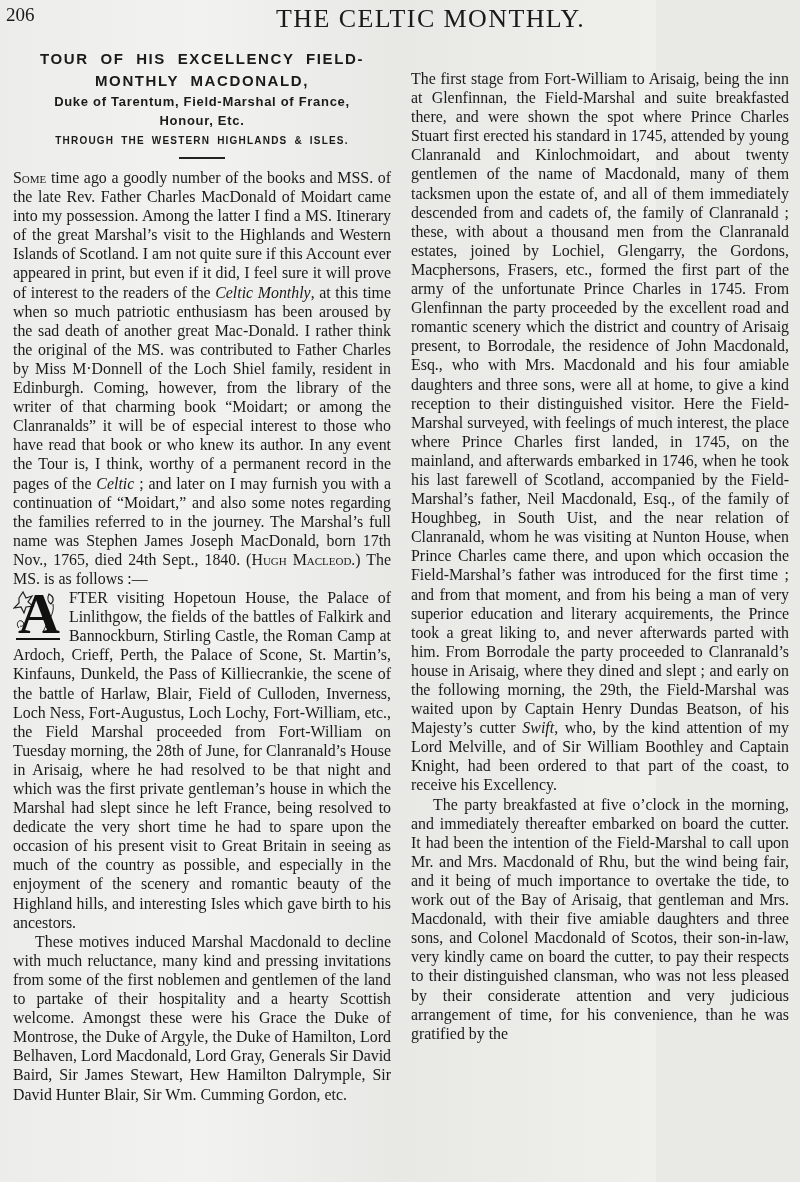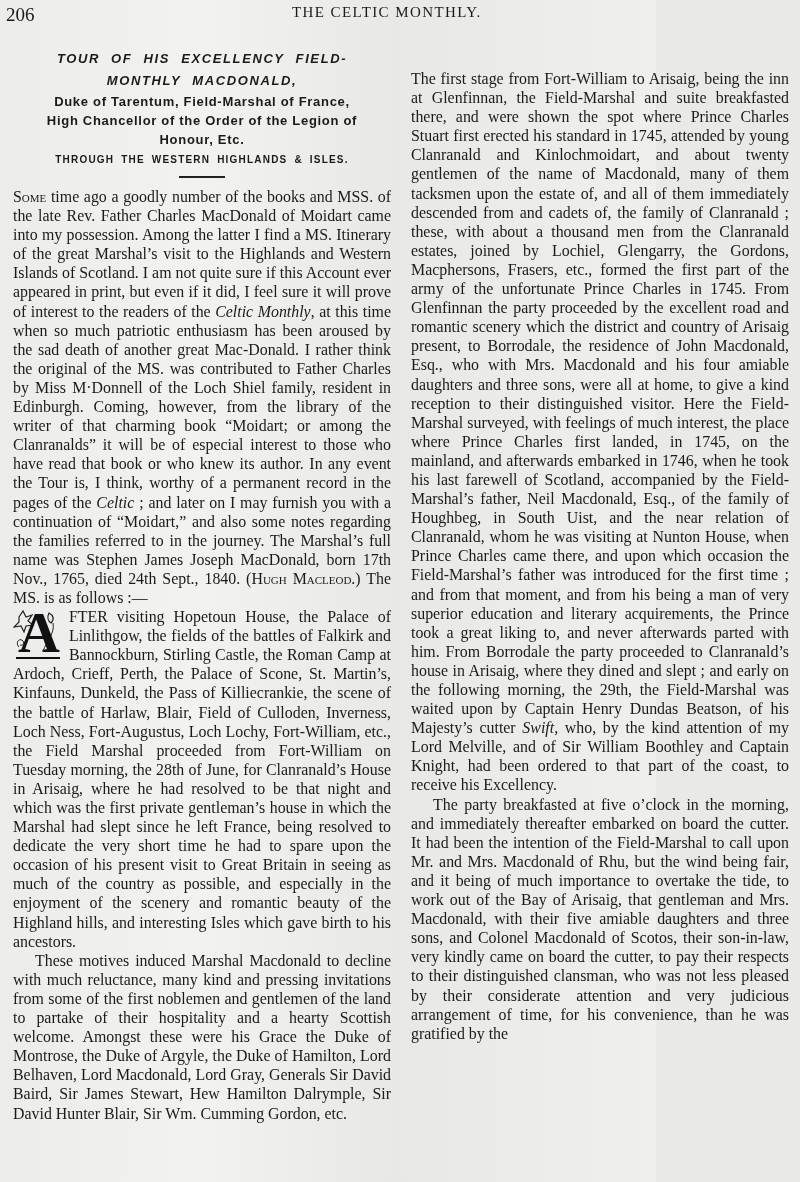--- a/index.html
+++ b/index.html
@@ -12,31 +12,31 @@
   }
   .page {
     position: absolute; left: 0; top: 0; width: 656px; height: 1182px;
     background: linear-gradient(90deg, #ececea 0%, #f2f2f0 30%, #e8e8e5 60%, #efefec 100%);
   }
   .running-head {
     position: absolute; top: 2px; left: 6px; right: 8px; height: 22px;
   }
   .page-number { position: absolute; left: 0; top: 2px; font-size: 19px; letter-spacing: 0px; }
   .journal-title {
-    position: absolute; left: 270px; top: 2px; font-size: 15px; letter-spacing: 1.4px; margin-left: 16px;
+    position: absolute; left: 270px; top: 2px; font-size: 26px; letter-spacing: 1.4px;
   }
   .col {
     position: absolute; top: 48px; width: 378px;
     font-size: 15.9px; line-height: 19.1px;
     text-align: justify;
   }
   .col-left { left: 13px; }
   .col-right { left: 411px; top: 49px; width: 378px; margin-top: 20px; }
   .title-block { text-align: center; font-family: "Liberation Sans", "DejaVu Sans", sans-serif; font-weight: bold; }
-  .t1 { font-size: 13px; letter-spacing: 1.6px; line-height: 22px; word-spacing: 6px; font-style: italic; }
+  .t1 { font-size: 15px; letter-spacing: 1.6px; line-height: 22px; word-spacing: 6px; }
   .t2 { font-size: 13px; letter-spacing: 0.7px; line-height: 19px; }
   .t3 { font-size: 10px; letter-spacing: 1.2px; line-height: 20px; word-spacing: 3px; margin-top: 1px;}
   .rule { width: 46px; height: 2px; background: #222; margin: 6px auto 9px; }
   p { margin: 0; }
   .para-indent { text-indent: 22px; }
   .smallcaps { font-variant: small-caps; }
   em { font-style: italic; }
   .dropcap-wrap { position: relative; }
   .dropcap {
     float: left; width: 50px; height: 50px; margin: 2px 6px 0 0;
@@ -56,21 +56,20 @@
   <div class="running-head">
     <span class="page-number">206</span>
     <span class="journal-title">THE CELTIC MONTHLY.</span>
   </div>
 
   <div class="col col-left">
     <div class="title-block">
       <div class="t1">TOUR OF HIS EXCELLENCY FIELD-</div>
       <div class="t1">MONTHLY MACDONALD,</div>
       <div class="t2">Duke of Tarentum, Field-Marshal of France,</div>
-      <div class="t2">High Chancellor of the Order of the Legion of</div>
       <div class="t2">Honour, Etc.</div>
       <div class="t3">THROUGH THE WESTERN HIGHLANDS &amp; ISLES.</div>
       <div class="rule"></div>
     </div>
 
     <p><span class="smallcaps">Some</span><span> time ago a goodly number of the books and MSS. of the late Rev. Father Charles MacDonald of Moidart came into my possession. Among the latter I find a MS. Itinerary of the great Marshal’s visit to the Highlands and Western Islands of Scotland. I am not quite sure if this Account ever appeared in print, but even if it did, I feel sure it will prove of interest to the readers of the </span><em>Celtic Monthly</em><span>, at this time when so much patriotic enthusiasm has been aroused by the sad death of another great Mac-Donald. I rather think the original of the MS. was contributed to Father Charles by Miss M·Donnell of the Loch Shiel family, resident in Edinburgh. Coming, however, from the library of the writer of that charming book “Moidart; or among the Clanranalds” it will be of especial interest to those who have read that book or who knew its author. In any event the Tour is, I think, worthy of a permanent record in the pages of the </span><em>Celtic</em><span> ; and later on I may furnish you with a continuation of “Moidart,” and also some notes regarding the families referred to in the journey. The Marshal’s full name was Stephen James Joseph MacDonald, born 17th Nov., 1765, died 24th Sept., 1840. (</span><span class="smallcaps">Hugh Macleod.</span><span>) The MS. is as follows :—</span></p>
 
     <div class="dropcap-wrap">
       <div class="dropcap">
         <svg viewBox="0 0 50 52">

